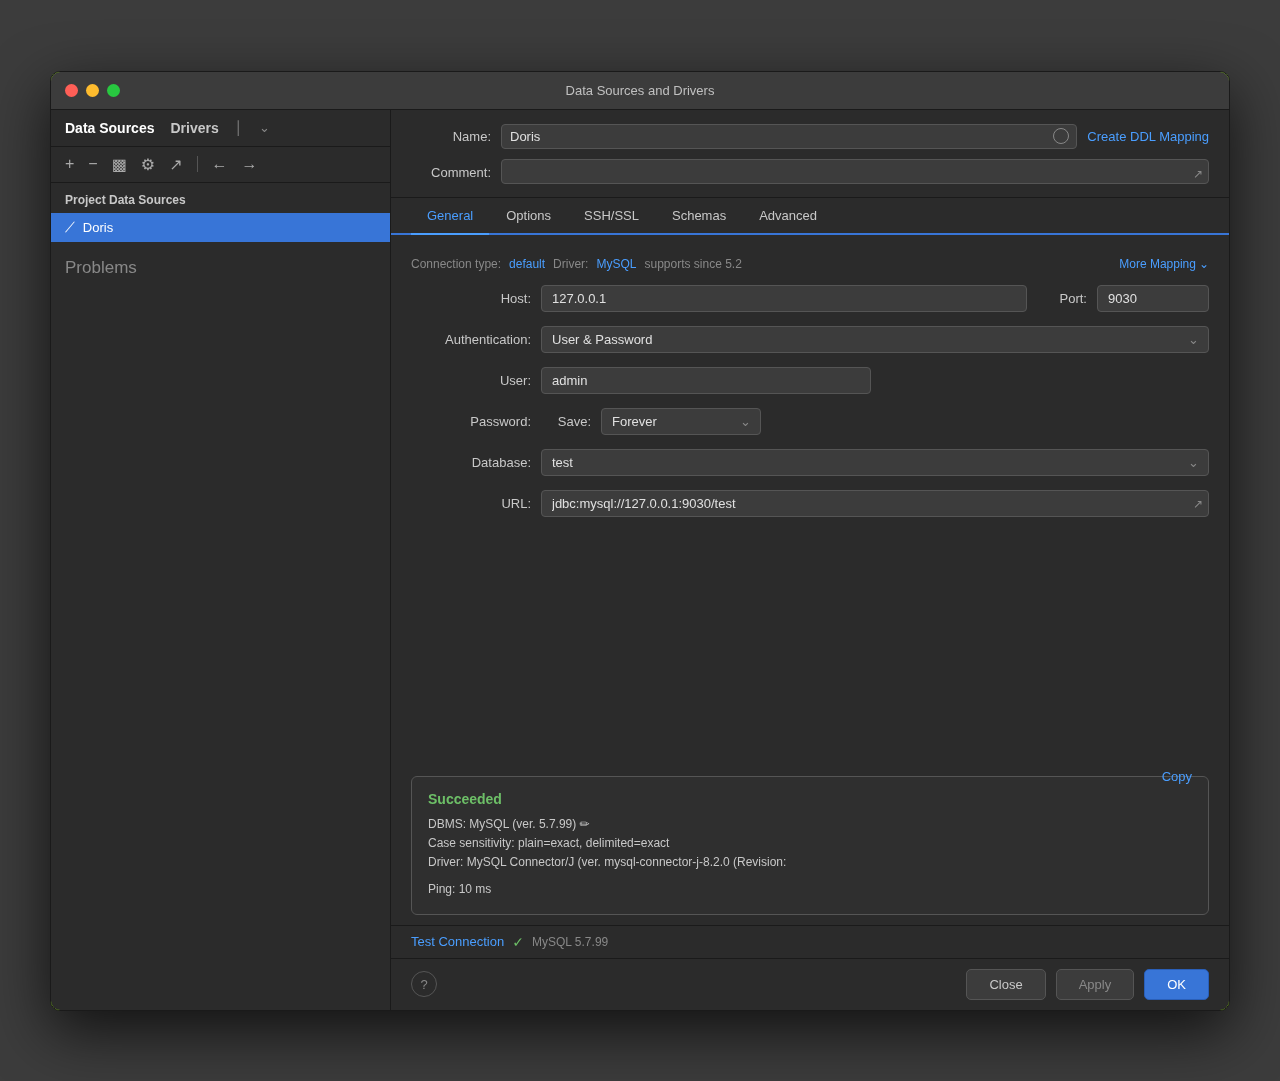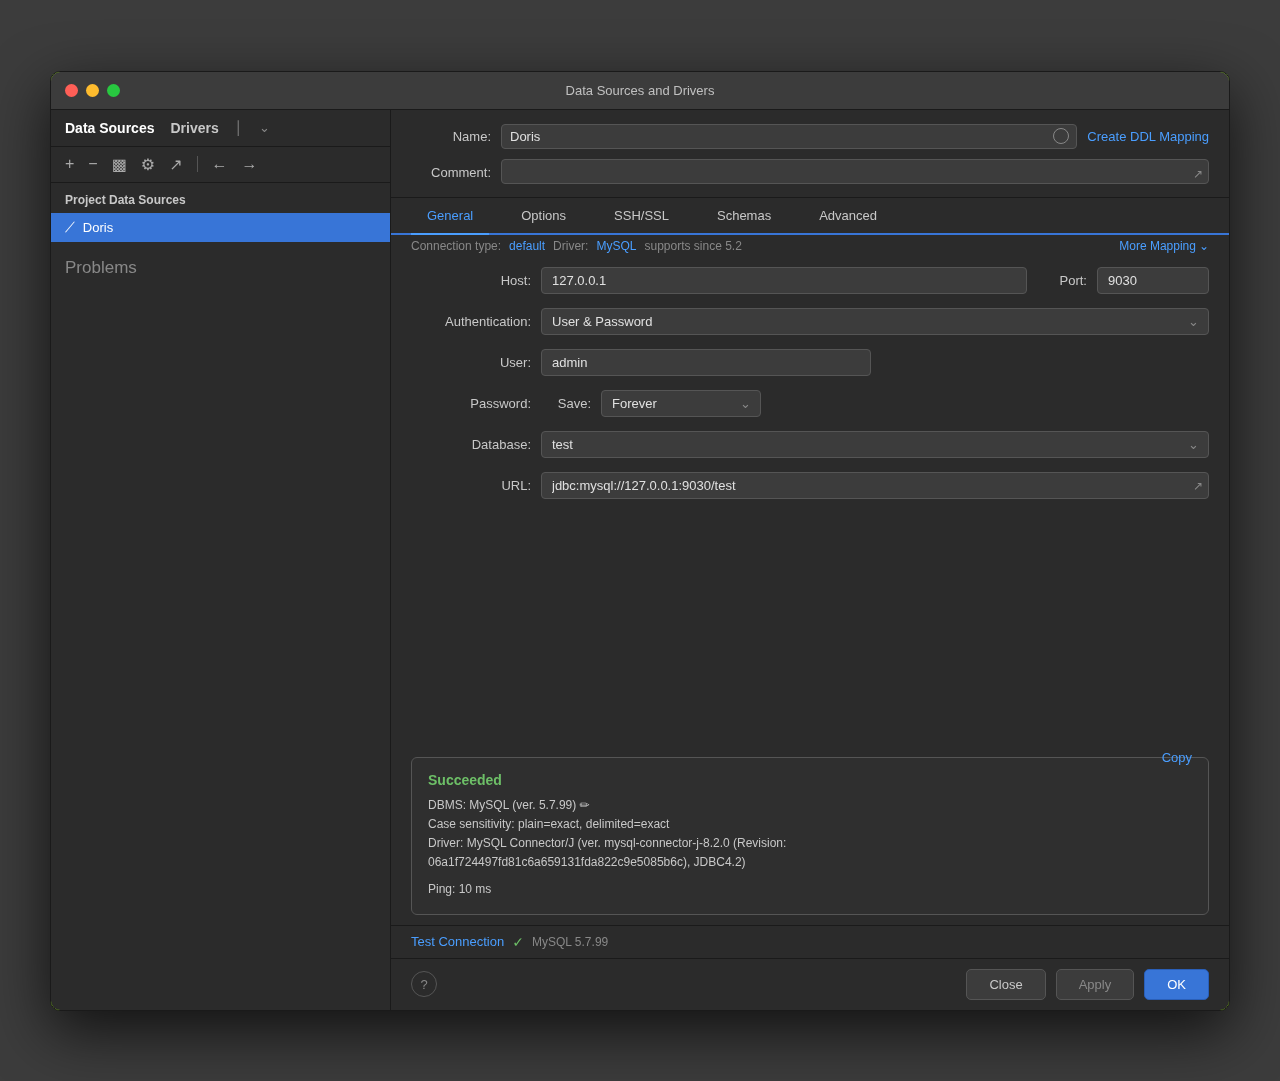--- a/index.html
+++ b/index.html
@@ -225,21 +225,21 @@
       color: #888;
       font-size: 12px;
       cursor: pointer;
     }
     
     .tab-bar {
       display: flex;
       align-items: center;
       padding: 0 20px;
       border-bottom: 2px solid #3875d7;
-      gap: 16px;
+      gap: 1px;
     }
     .tab {
       padding: 10px 16px;
       color: #c8c8c8;
       font-size: 13px;
       cursor: pointer;
       position: relative;
     }
     .tab.active {
       color: #4a9eff;
@@ -248,21 +248,21 @@
       content: '';
       position: absolute;
       bottom: -2px;
       left: 0;
       right: 0;
       height: 2px;
       background: #4a9eff;
     }
     
     .connection-form {
-      padding: 4px 20px;
+      padding: 22px 20px;
       display: flex;
       flex-direction: column;
       gap: 14px;
       flex: 1;
       overflow-y: auto;
     }
     .conn-info-row {
       display: flex;
       align-items: center;
       gap: 8px;
@@ -579,21 +579,20 @@
         </div>
       </div>
 
       <div class="success-box">
         <span class="success-copy">Copy</span>
         <div class="success-title">Succeeded</div>
         <div class="success-text">
           <div>DBMS: MySQL (ver. 5.7.99) ✏</div>
           <div>Case sensitivity: plain=exact, delimited=exact</div>
           <div>Driver: MySQL Connector/J (ver. mysql-connector-j-8.2.0 (Revision:</div>
-          <div>06a1f724497fd81c6a659131fda822c9e5085b6c), JDBC4.2)</div>
           <div style="height:8px"></div>
           <div>Ping: 10 ms</div>
         </div>
       </div>
 
       <div class="test-conn-bar">
         <span class="test-conn-link">Test Connection</span>
         <span class="test-conn-check">✓</span>
         <span class="test-conn-version">MySQL 5.7.99</span>
       </div>

